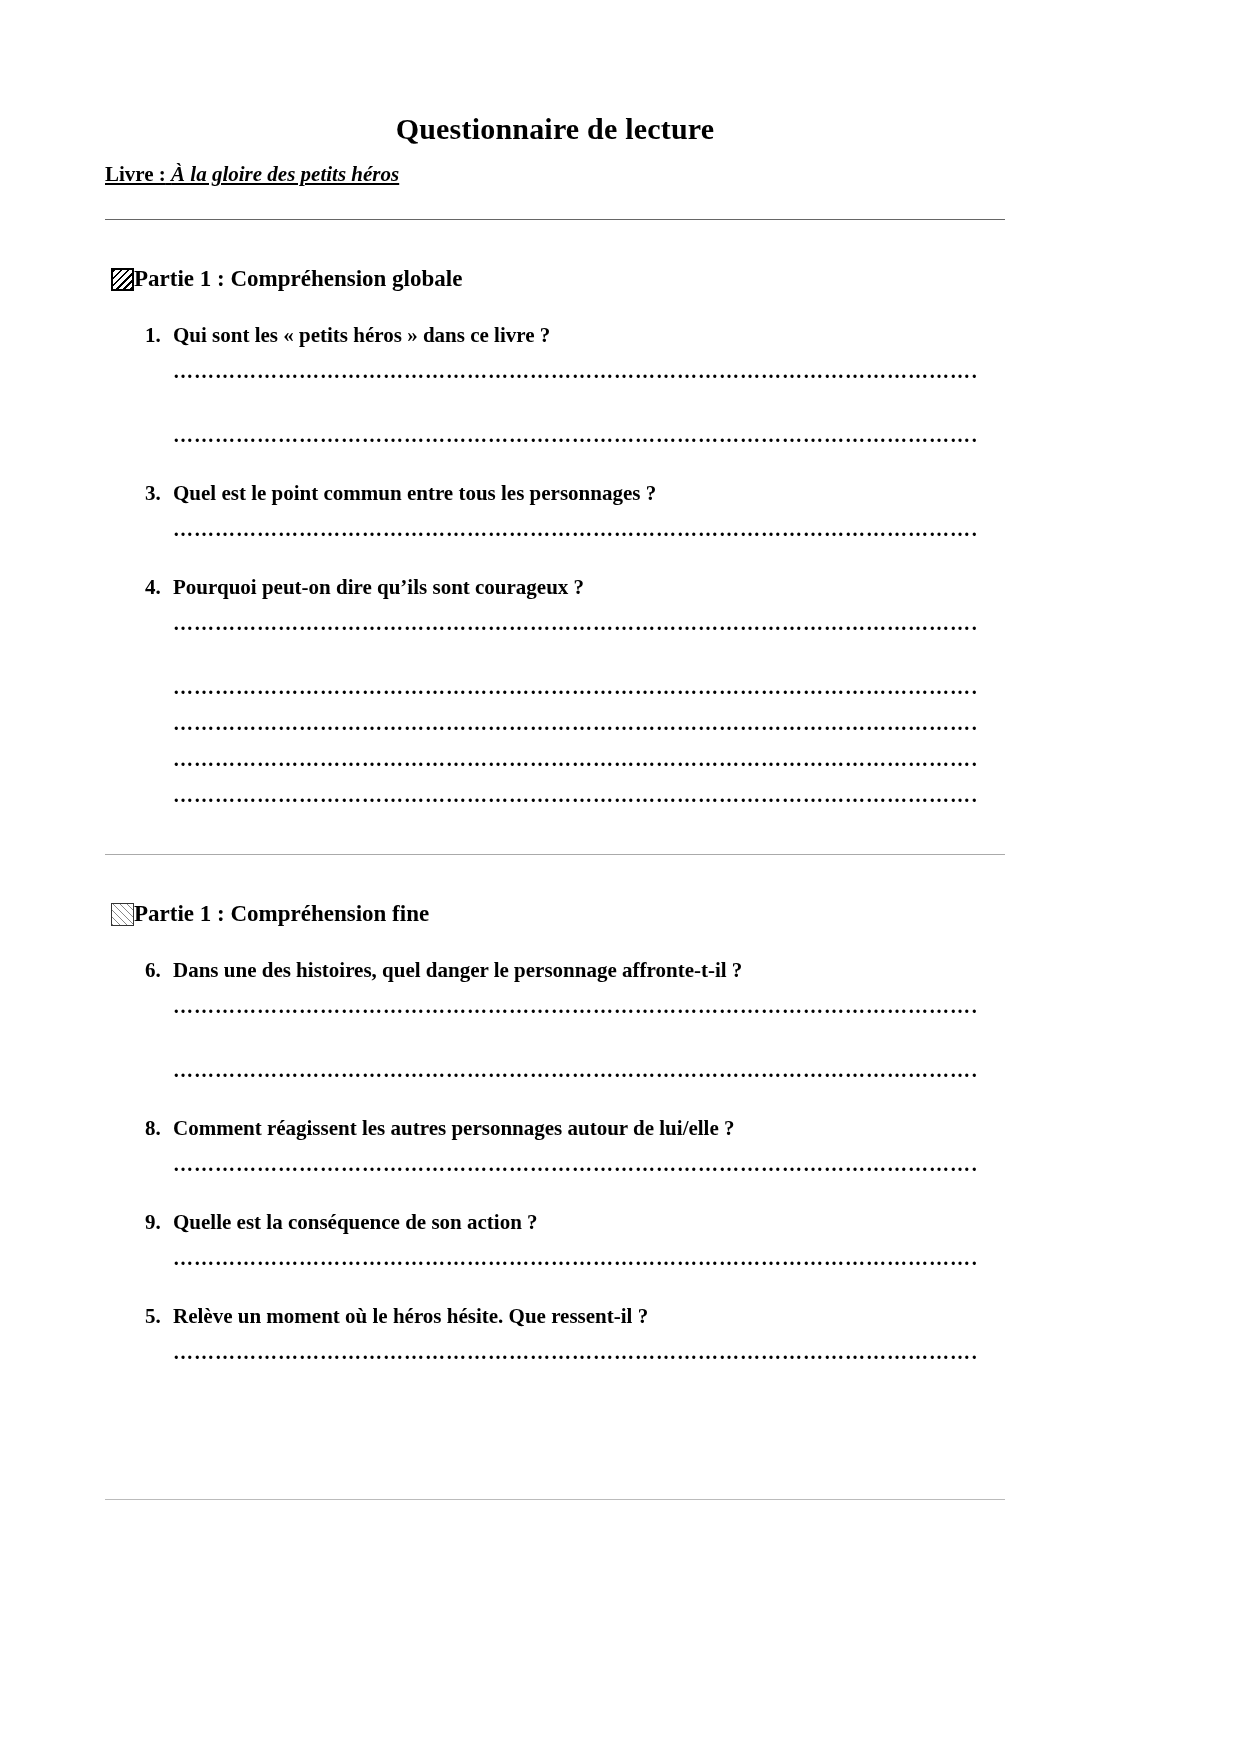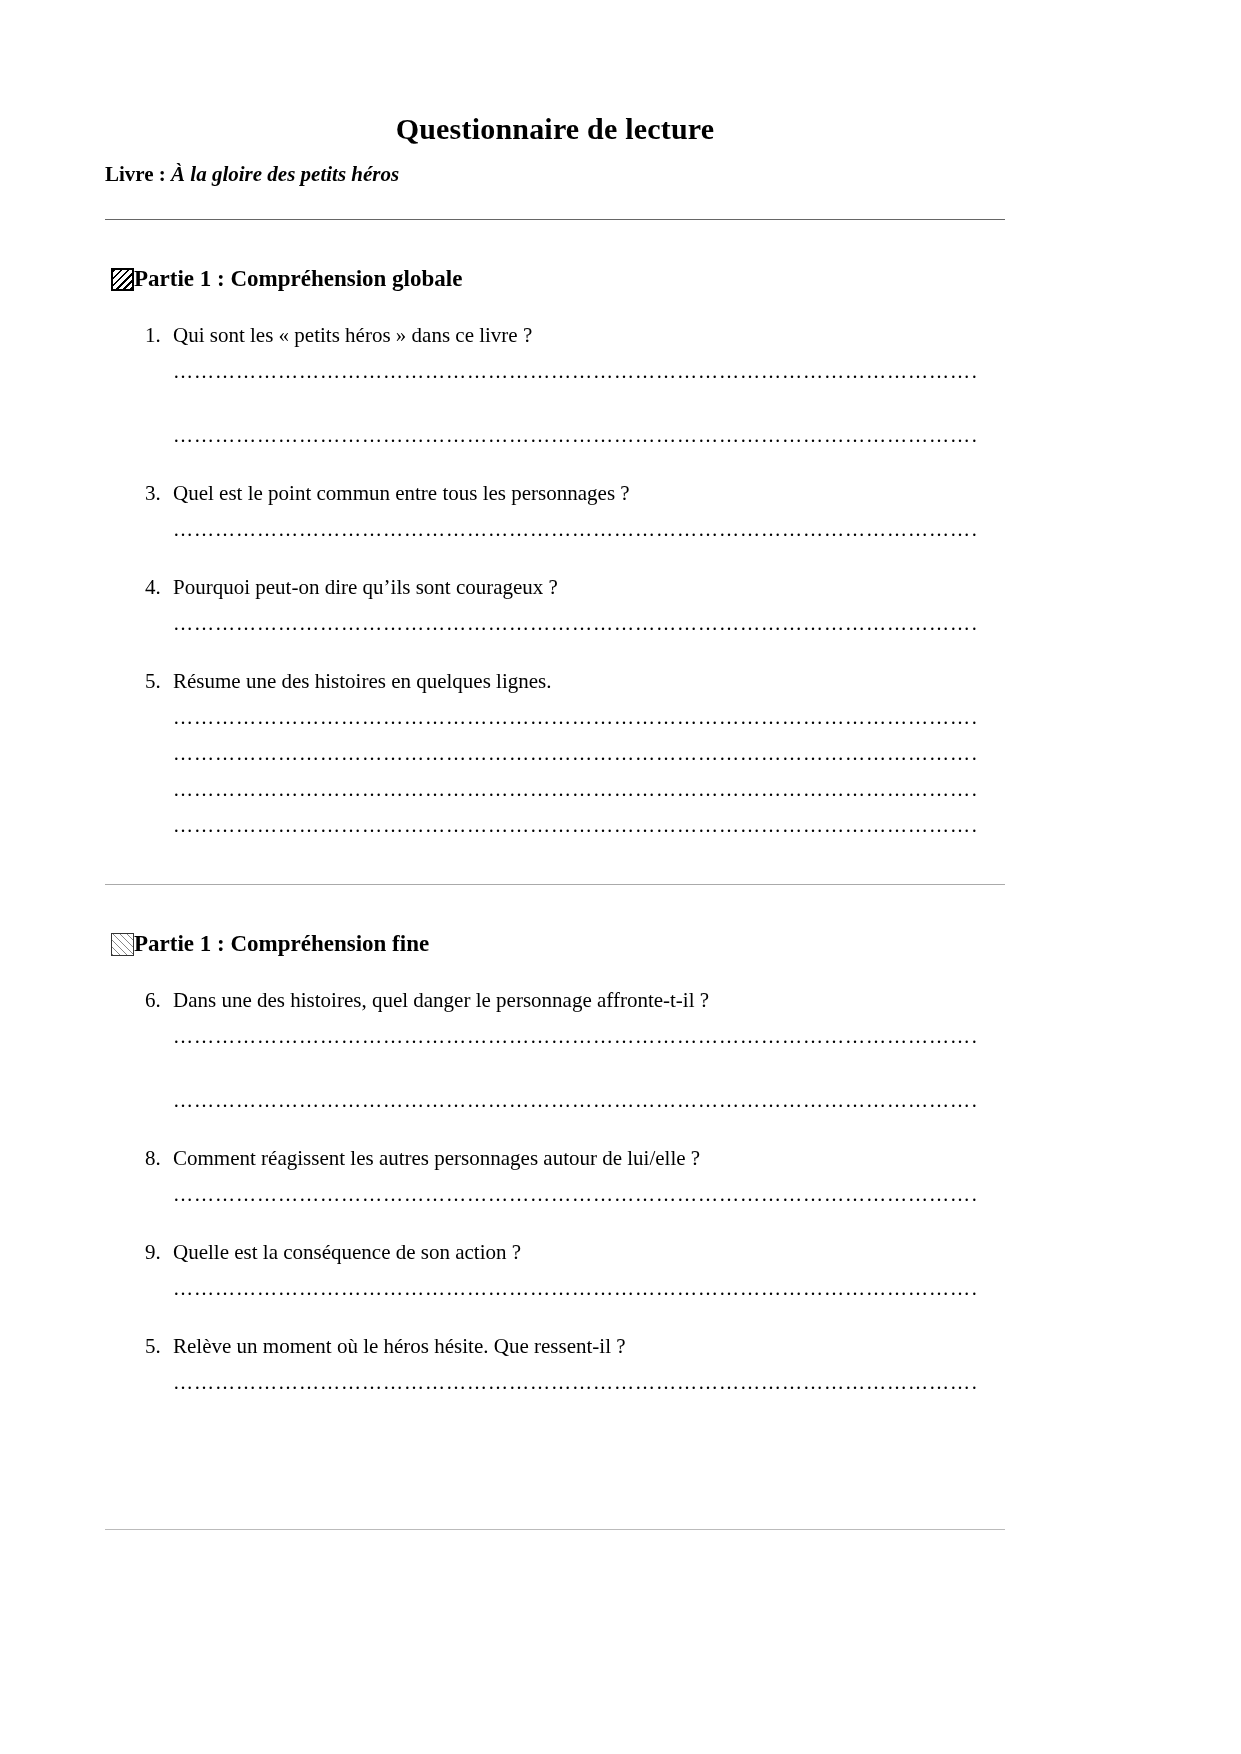--- a/index.html
+++ b/index.html
@@ -19,20 +19,21 @@
   .doc-title {
     text-align: center;
     font-size: 30px;
     font-weight: bold;
     letter-spacing: 0.2px;
   }
   .book-line {
     margin-top: 16px;
     font-size: 21px;
     font-weight: bold;
+    text-decoration: underline;
   }
   .book-title {
     font-style: italic;
   }
   hr.rule-top {
     border: none;
     border-top: 1px solid #666666;
     margin-top: 32px;
   }
   hr.section-divider {
@@ -61,21 +62,21 @@
   }
   .icon-hatch-dark {
     border: 2px solid #000000;
     background: repeating-linear-gradient(135deg, #000 0px, #000 2px, #fff 2px, #fff 5px);
   }
   .icon-hatch-light {
     border: 1px solid #333333;
     background: repeating-linear-gradient(45deg, #888 0px, #888 1px, #fff 1px, #fff 5px);
   }
   .questions { margin: 18px 0 0 40px; }
-  .question { margin-top: 28px; }
+  .question { margin-top: 28px; font-weight: bold; }
   .q-line {
     font-size: 21px;
     line-height: 30px;
   }
   .q-num {
     display: inline-block;
     width: 28px;
   }
   .answer-line {
     margin-left: 28px;
@@ -119,21 +120,20 @@
           </div>
           <div class="question">
             <div class="q-line"><span class="q-num">3.</span><span>Quel est le point commun entre tous les personnages ?</span></div>
             <div class="answer-line">…………………………………………………………………………………………………………………………………………………………………………………………</div>
           </div>
           <div class="question">
             <div class="q-line"><span class="q-num">4.</span><span>Pourquoi peut-on dire qu’ils sont courageux ?</span></div>
             <div class="answer-line">…………………………………………………………………………………………………………………………………………………………………………………………</div>
           </div>
           <div class="question">
-            <div class="q-line"><span class="q-num">5.</span><span>Résume une des histoires en quelques lignes.</span></div>
             <div class="answer-line">…………………………………………………………………………………………………………………………………………………………………………………………</div>
             <div class="answer-line">…………………………………………………………………………………………………………………………………………………………………………………………</div>
             <div class="answer-line">…………………………………………………………………………………………………………………………………………………………………………………………</div>
             <div class="answer-line">…………………………………………………………………………………………………………………………………………………………………………………………</div>
           </div>
         </div>
       </section>
       <hr class="section-divider">
       <section class="section">
         <h2 class="section-heading">

